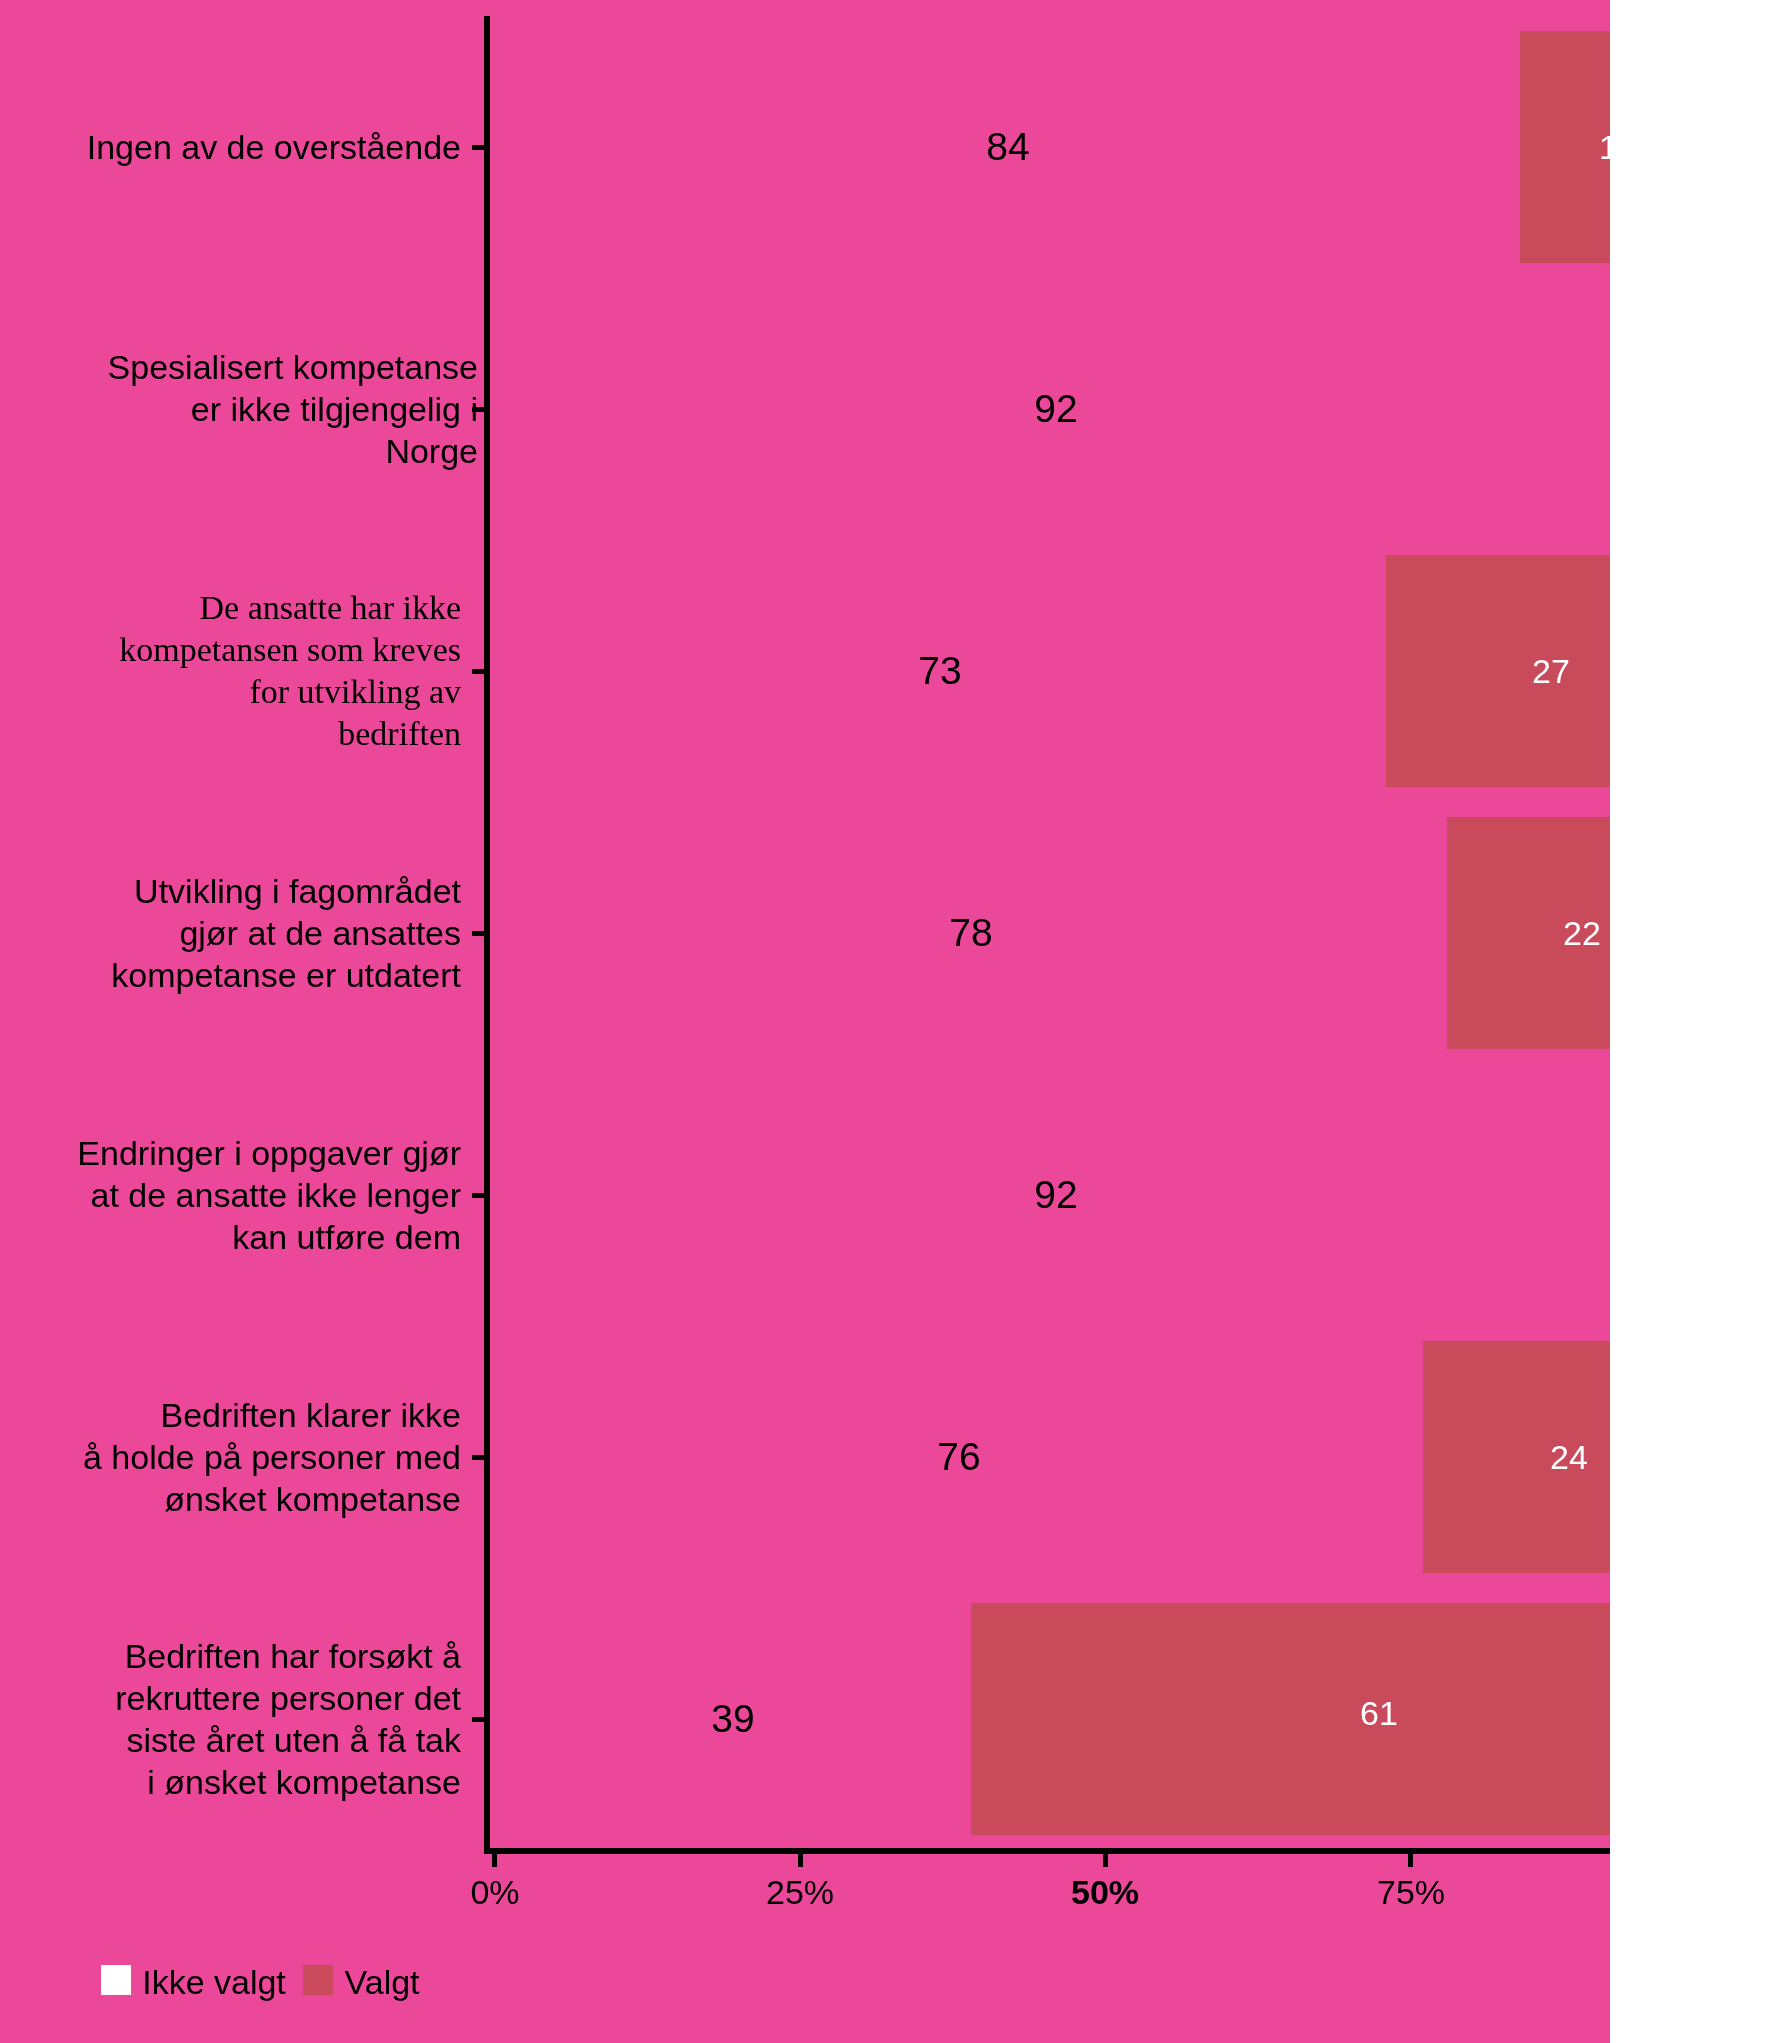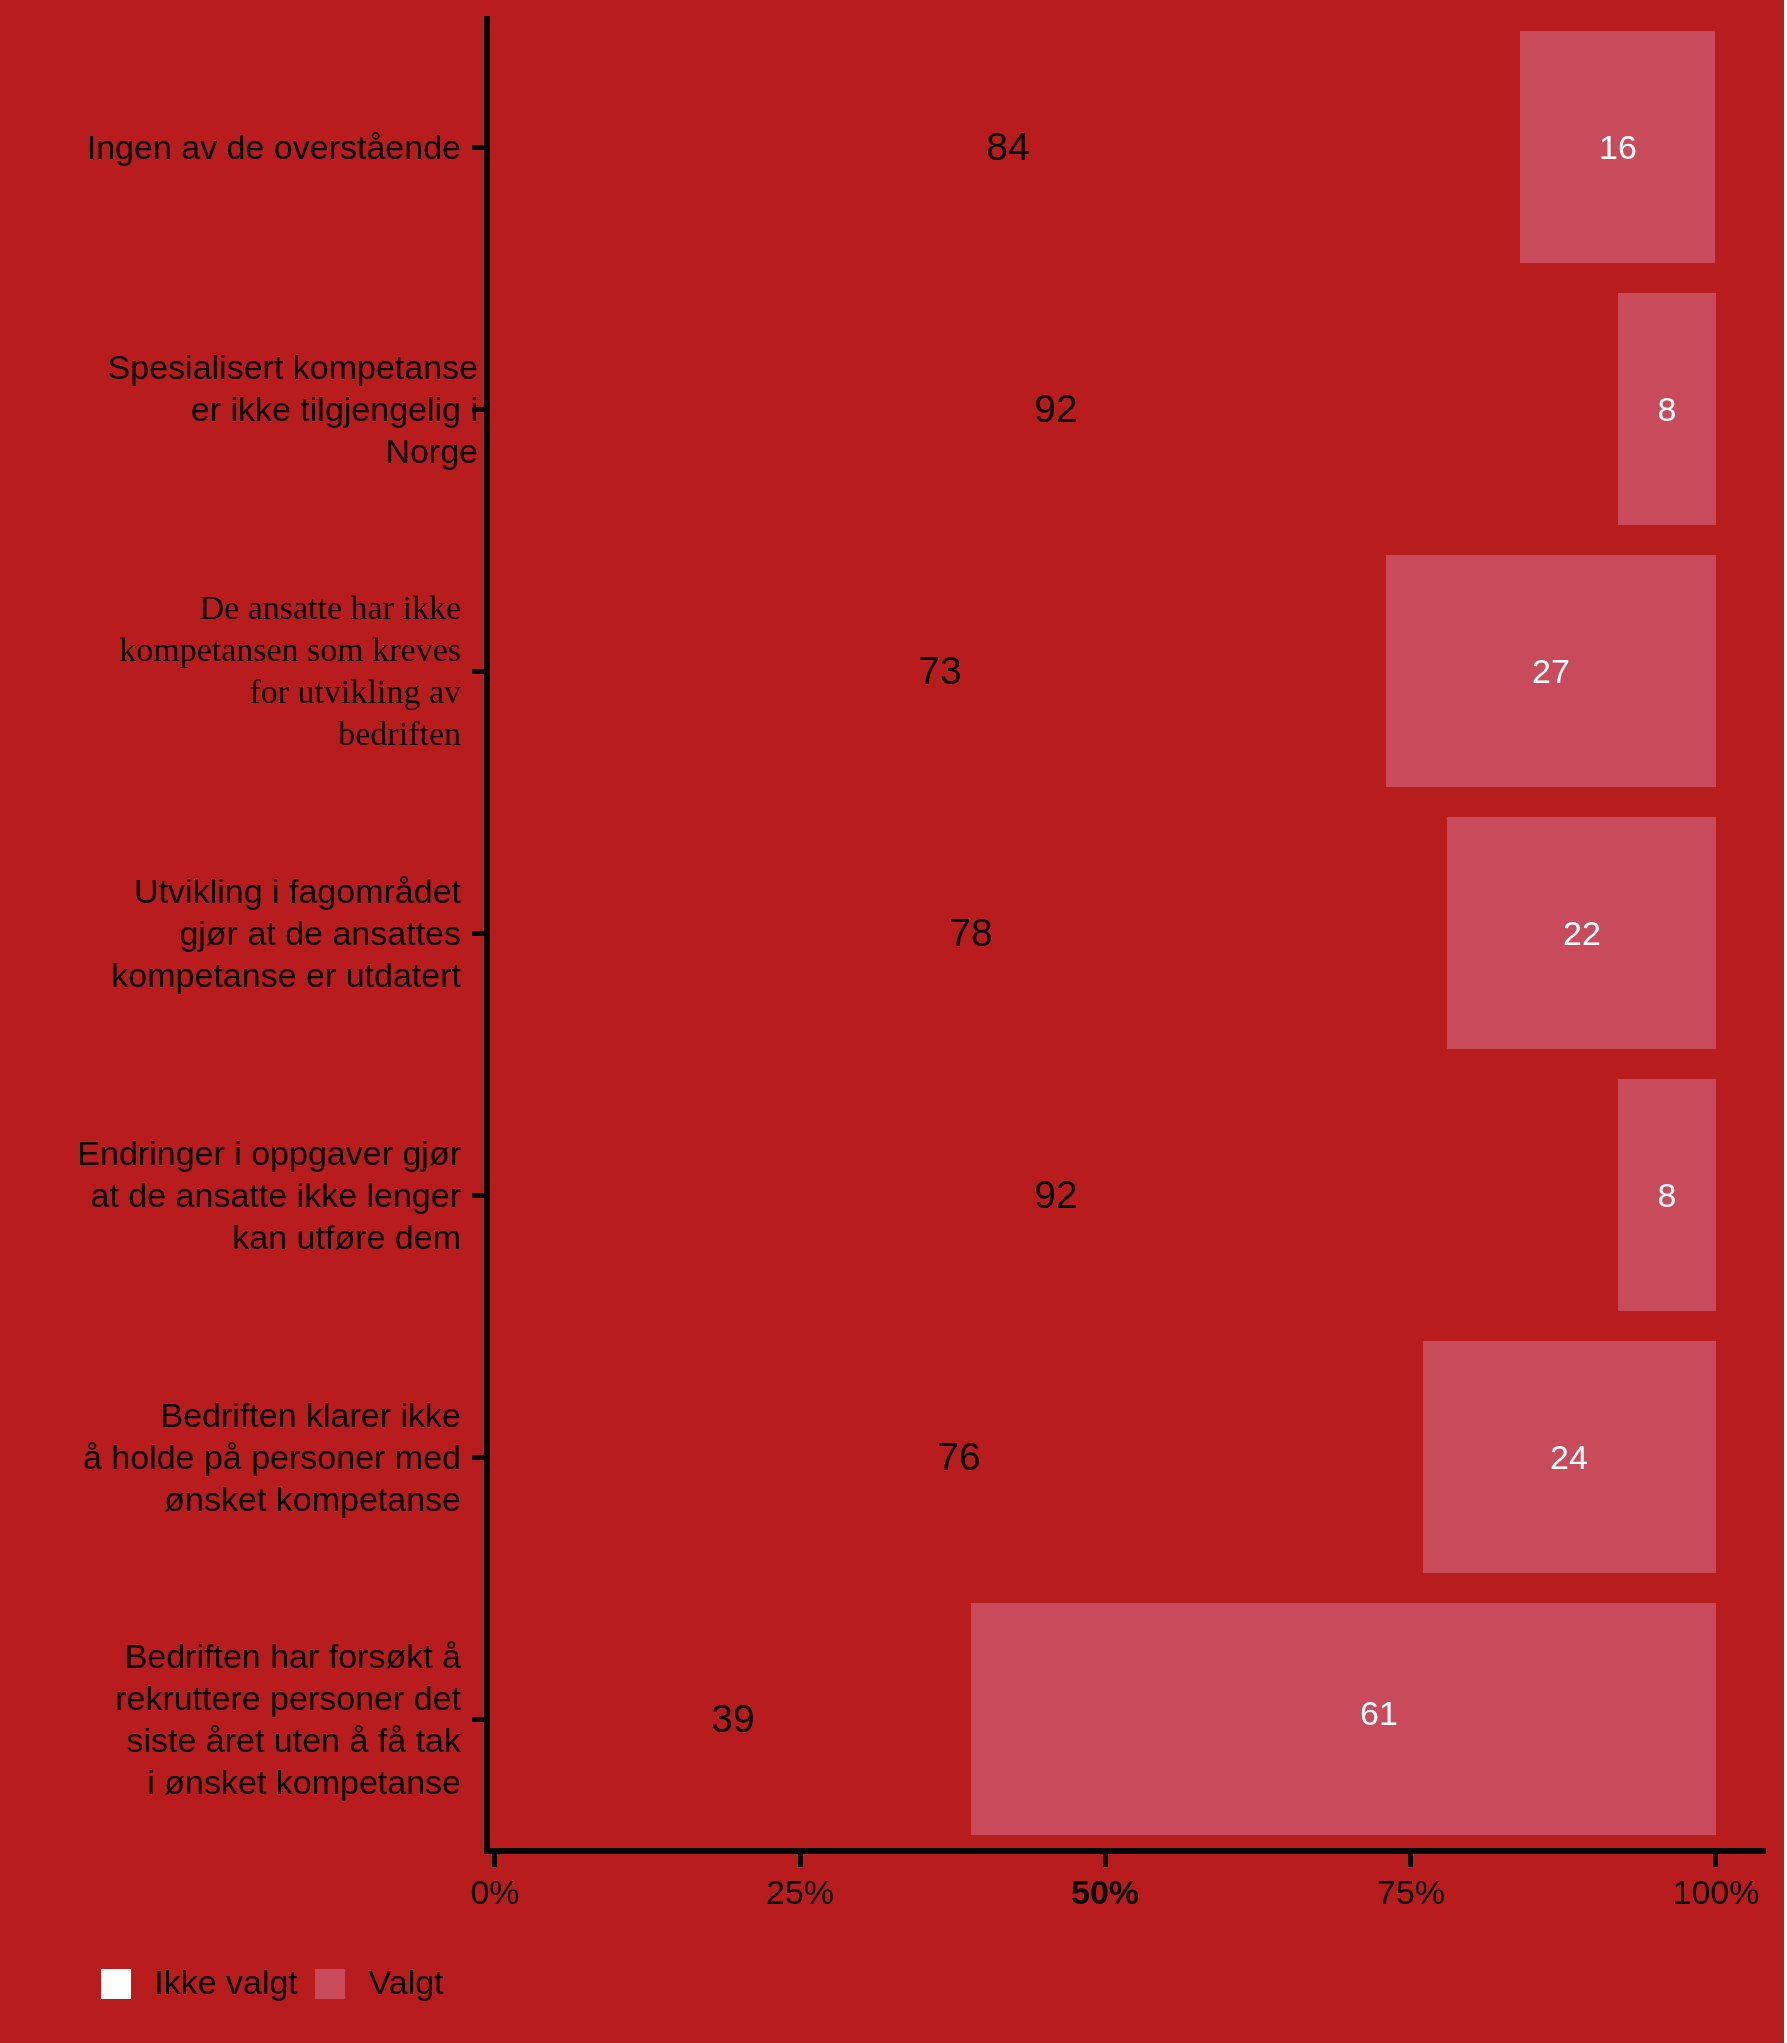--- a/index.html
+++ b/index.html
@@ -6,23 +6,23 @@
     margin: 0;
     padding: 0;
     background: #ffffff;
   }
   body {
     font-family: "Liberation Sans", sans-serif;
     -webkit-font-smoothing: antialiased;
   }
   #chart-root {
     position: relative;
-    width: 1784px;
+    width: 1610px;
     height: 2043px;
-    background: #b91c1c;
+    background: #ec4899;
     overflow: hidden;
   }
 
   .y-axis-line {
     position: absolute;
     left: 484px;
     top: 16px;
     width: 5.6px;
     height: 1837px;
     background: #000000;
@@ -99,22 +99,21 @@
   .legend {
     position: absolute;
     left: 101px;
     top: 1965px;
     display: flex;
     align-items: center;
     gap: 0px;
   }
   .legend-item {
     display: flex;
-    align-items: flex-end;
-    gap: 12px;
+    align-items: flex-start;
   }
   .legend-key {
     width: 30px;
     height: 30px;
     flex: 0 0 auto;
   }
   .legend-key.transparent { background: #ffffff; }
   .legend-key.red { background: #c94a5b; }
   .legend-label {
     font-size: 34px;

